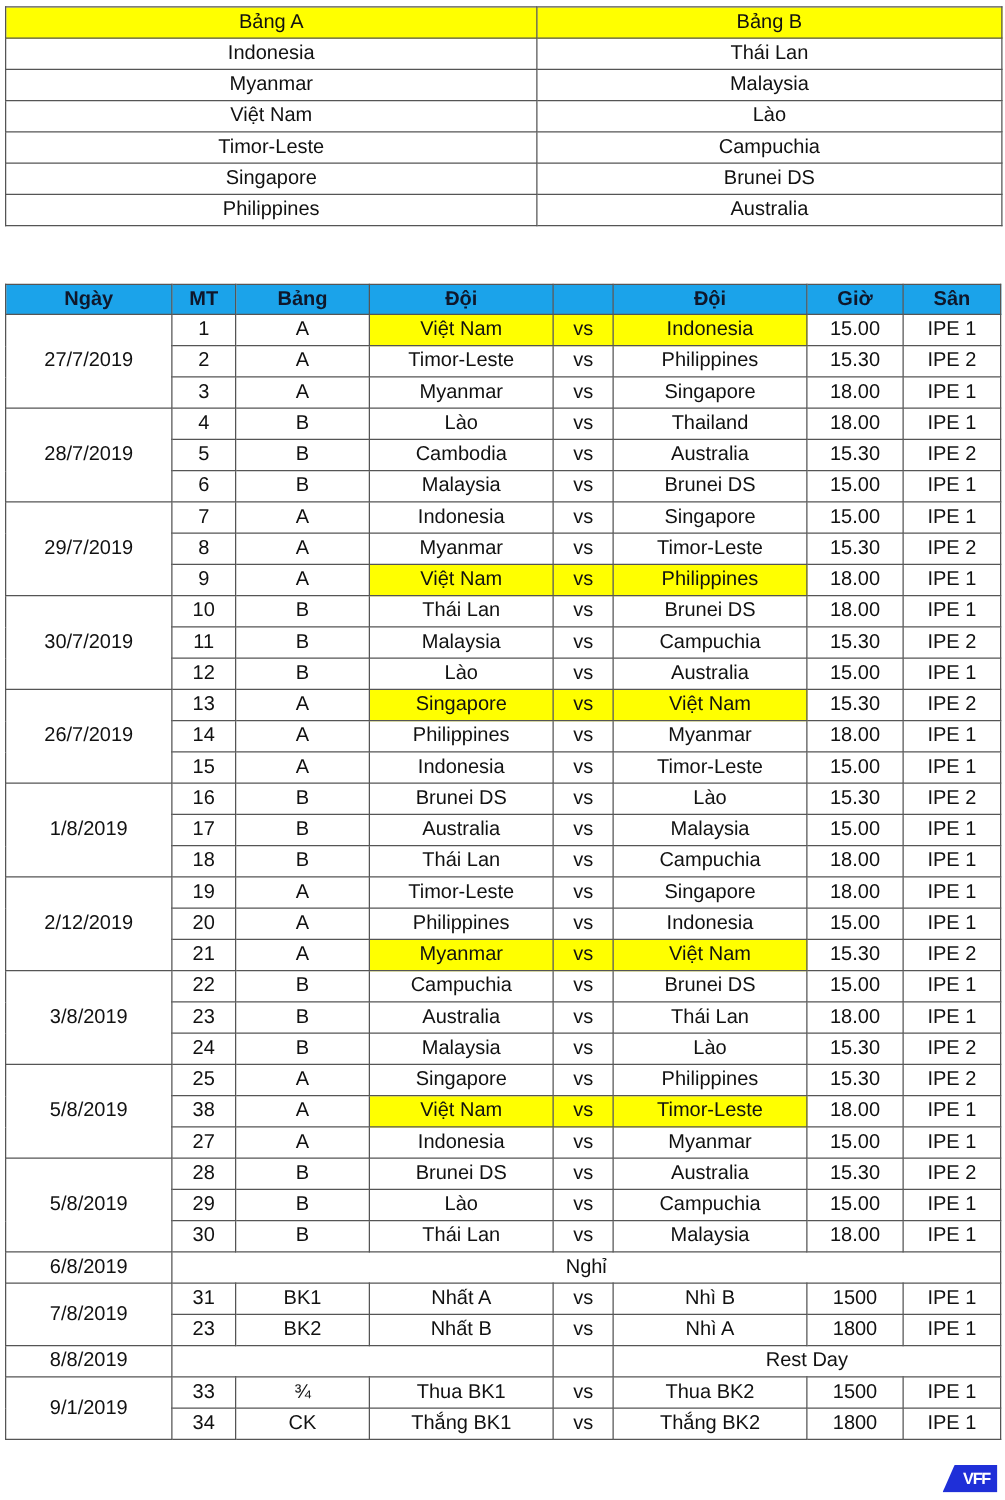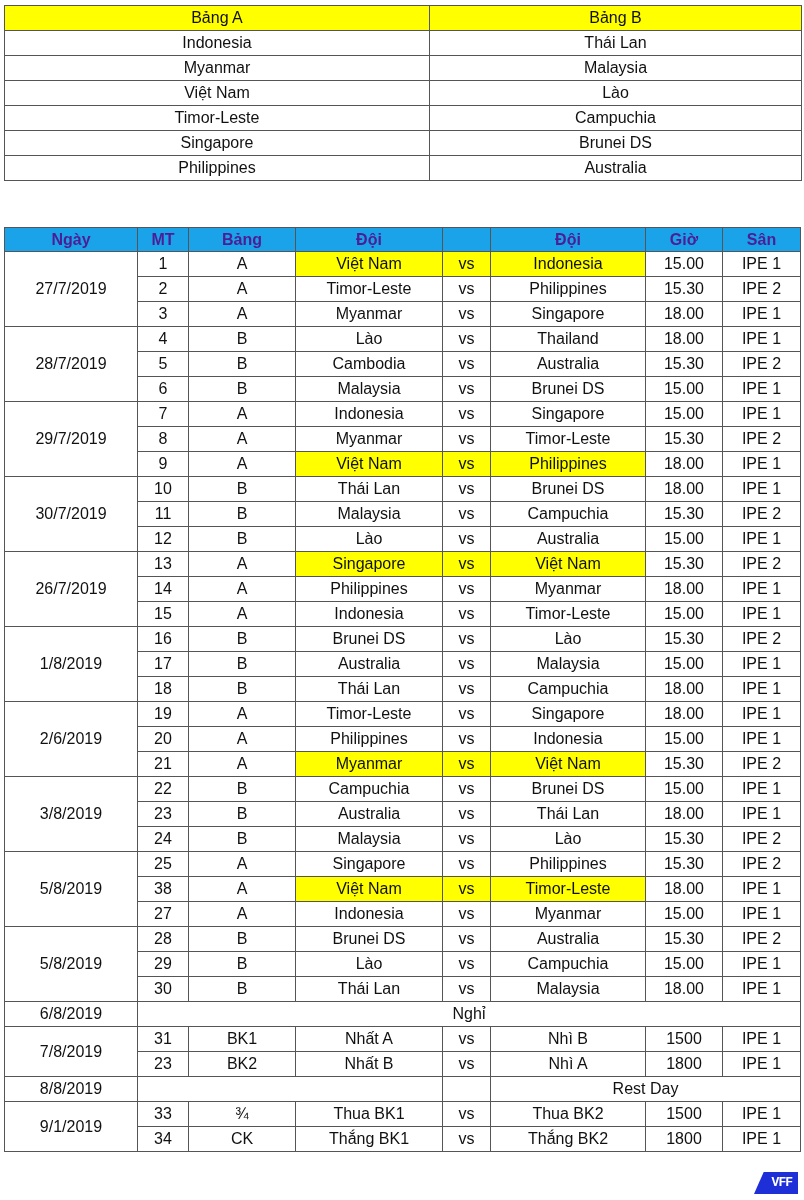--- a/index.html
+++ b/index.html
@@ -5,28 +5,28 @@
   html, body { margin:0; padding:0; background:#ffffff; }
   body { width:804px; height:1200px; position:relative; overflow:hidden;
          font-family:"Liberation Sans", sans-serif; color:#111; }
   table { border-collapse:collapse; table-layout:fixed; }
   td, th { border:1px solid #555; text-align:center; vertical-align:middle;
            font-size:16px; padding:0; white-space:nowrap; }
   #groups { position:absolute; left:4px; top:5px; width:797px; }
   #groups th { background:#ffff00; font-weight:normal; height:24px; font-size:16px; }
   #groups td { height:24px; }
   #schedule { position:absolute; left:4px; top:227px; width:796px; }
-  #schedule th { background:#1ba3ea; font-weight:bold; height:23px; font-size:16px; color:#4c1d95; }
+  #schedule th { background:#1ba3ea; font-weight:bold; height:23px; font-size:16px; color:#0f172a; }
   #schedule td { height:24px; }
   #schedule td.hl { background:#ffff00; }
   .logo { position:absolute; right:6px; bottom:6px; width:44px; height:22px; }
   .logo .shape { position:absolute; inset:0; background:#1f2fd8;
                  clip-path:polygon(22% 0, 100% 0, 100% 100%, 0 100%); }
   .logo span { position:absolute; right:6px; top:3px; color:#fff; font-weight:bold;
-               font-size:13px; font-family:Liberation Mono, monospace; letter-spacing:-1px; }
+               font-size:13px; font-family:Liberation Sans, sans-serif; letter-spacing:-1px; }
 </style>
 </head>
 <body>
 
 <table id="groups">
   <colgroup>
       <col style="width:425px">
       <col style="width:372px">
     </colgroup>
   <thead>
@@ -249,21 +249,21 @@
       <tr>
         <td>18</td>
         <td>B</td>
         <td>Thái Lan</td>
         <td>vs</td>
         <td>Campuchia</td>
         <td>18.00</td>
         <td>IPE 1</td>
       </tr>
       <tr>
-        <td rowspan="3">2/6/2019</td>
+        <td rowspan="3">2/12/2019</td>
         <td>19</td>
         <td>A</td>
         <td>Timor-Leste</td>
         <td>vs</td>
         <td>Singapore</td>
         <td>18.00</td>
         <td>IPE 1</td>
       </tr>
       <tr>
         <td>20</td>

